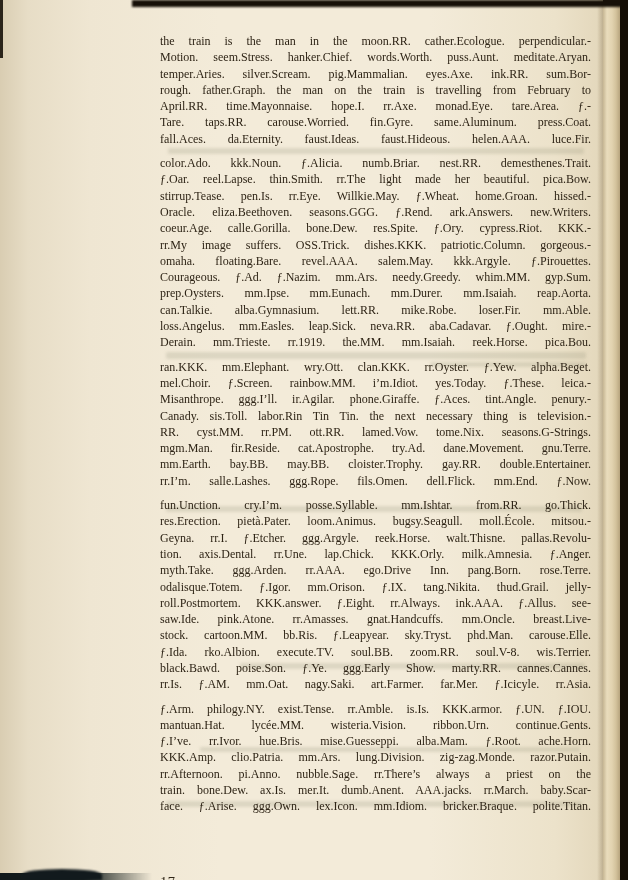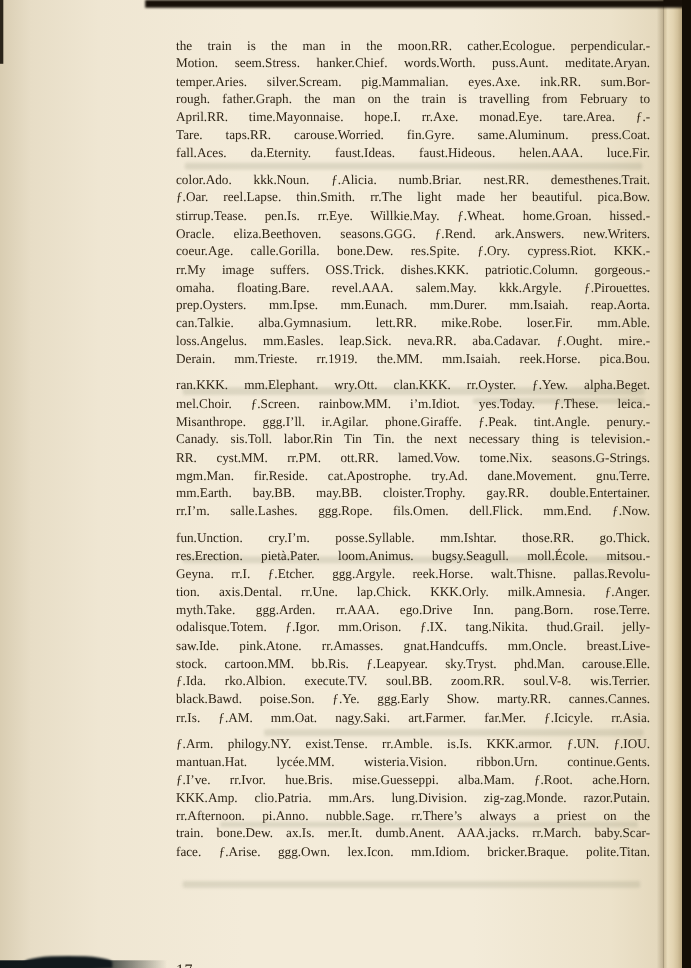--- a/index.html
+++ b/index.html
@@ -149,42 +149,44 @@
         <div class="line">fall.Aces. da.Eternity. faust.Ideas. faust.Hideous. helen.AAA. luce.Fir.</div>
       </div>
       <div class="para">
         <div class="line">color.Ado. kkk.Noun. ƒ.Alicia. numb.Briar. nest.RR. demesthenes.Trait.</div>
         <div class="line">ƒ.Oar. reel.Lapse. thin.Smith. rr.The light made her beautiful. pica.Bow.</div>
         <div class="line">stirrup.Tease. pen.Is. rr.Eye. Willkie.May. ƒ.Wheat. home.Groan. hissed.-</div>
         <div class="line">Oracle. eliza.Beethoven. seasons.GGG. ƒ.Rend. ark.Answers. new.Writers.</div>
         <div class="line">coeur.Age. calle.Gorilla. bone.Dew. res.Spite. ƒ.Ory. cypress.Riot. KKK.-</div>
         <div class="line">rr.My image suffers. OSS.Trick. dishes.KKK. patriotic.Column. gorgeous.-</div>
         <div class="line">omaha. floating.Bare. revel.AAA. salem.May. kkk.Argyle. ƒ.Pirouettes.</div>
+        <div class="line">Courageous. ƒ.Ad. ƒ.Nazim. mm.Ars. needy.Greedy. whim.MM. gyp.Sum.</div>
         <div class="line">prep.Oysters. mm.Ipse. mm.Eunach. mm.Durer. mm.Isaiah. reap.Aorta.</div>
         <div class="line">can.Talkie. alba.Gymnasium. lett.RR. mike.Robe. loser.Fir. mm.Able.</div>
         <div class="line">loss.Angelus. mm.Easles. leap.Sick. neva.RR. aba.Cadavar. ƒ.Ought. mire.-</div>
         <div class="line">Derain. mm.Trieste. rr.1919. the.MM. mm.Isaiah. reek.Horse. pica.Bou.</div>
       </div>
       <div class="para">
         <div class="line">ran.KKK. mm.Elephant. wry.Ott. clan.KKK. rr.Oyster. ƒ.Yew. alpha.Beget.</div>
         <div class="line">mel.Choir. ƒ.Screen. rainbow.MM. i’m.Idiot. yes.Today. ƒ.These. leica.-</div>
-        <div class="line">Misanthrope. ggg.I’ll. ir.Agilar. phone.Giraffe. ƒ.Peak. tint.Angle. penury.-</div>
+        <div class="line">Misanthrope. ggg.I’ll. ir.Agilar. phone.Giraffe. ƒ.Aces. tint.Angle. penury.-</div>
         <div class="line">Canady. sis.Toll. labor.Rin Tin Tin. the next necessary thing is television.-</div>
         <div class="line">RR. cyst.MM. rr.PM. ott.RR. lamed.Vow. tome.Nix. seasons.G-Strings.</div>
         <div class="line">mgm.Man. fir.Reside. cat.Apostrophe. try.Ad. dane.Movement. gnu.Terre.</div>
         <div class="line">mm.Earth. bay.BB. may.BB. cloister.Trophy. gay.RR. double.Entertainer.</div>
         <div class="line">rr.I’m. salle.Lashes. ggg.Rope. fils.Omen. dell.Flick. mm.End. ƒ.Now.</div>
       </div>
       <div class="para">
-        <div class="line">fun.Unction. cry.I’m. posse.Syllable. mm.Ishtar. those.RR. go.Thick.</div>
+        <div class="line">fun.Unction. cry.I’m. posse.Syllable. mm.Ishtar. from.RR. go.Thick.</div>
         <div class="line">res.Erection. pietà.Pater. loom.Animus. bugsy.Seagull. moll.École. mitsou.-</div>
         <div class="line">Geyna. rr.I. ƒ.Etcher. ggg.Argyle. reek.Horse. walt.Thisne. pallas.Revolu-</div>
         <div class="line">tion. axis.Dental. rr.Une. lap.Chick. KKK.Orly. milk.Amnesia. ƒ.Anger.</div>
         <div class="line">myth.Take. ggg.Arden. rr.AAA. ego.Drive Inn. pang.Born. rose.Terre.</div>
         <div class="line">odalisque.Totem. ƒ.Igor. mm.Orison. ƒ.IX. tang.Nikita. thud.Grail. jelly-</div>
+        <div class="line">roll.Postmortem. KKK.answer. ƒ.Eight. rr.Always. ink.AAA. ƒ.Allus. see-</div>
         <div class="line">saw.Ide. pink.Atone. rr.Amasses. gnat.Handcuffs. mm.Oncle. breast.Live-</div>
         <div class="line">stock. cartoon.MM. bb.Ris. ƒ.Leapyear. sky.Tryst. phd.Man. carouse.Elle.</div>
         <div class="line">ƒ.Ida. rko.Albion. execute.TV. soul.BB. zoom.RR. soul.V-8. wis.Terrier.</div>
         <div class="line">black.Bawd. poise.Son. ƒ.Ye. ggg.Early Show. marty.RR. cannes.Cannes.</div>
         <div class="line">rr.Is. ƒ.AM. mm.Oat. nagy.Saki. art.Farmer. far.Mer. ƒ.Icicyle. rr.Asia.</div>
       </div>
       <div class="para">
         <div class="line">ƒ.Arm. philogy.NY. exist.Tense. rr.Amble. is.Is. KKK.armor. ƒ.UN. ƒ.IOU.</div>
         <div class="line">mantuan.Hat. lycée.MM. wisteria.Vision. ribbon.Urn. continue.Gents.</div>
         <div class="line">ƒ.I’ve. rr.Ivor. hue.Bris. mise.Guesseppi. alba.Mam. ƒ.Root. ache.Horn.</div>

